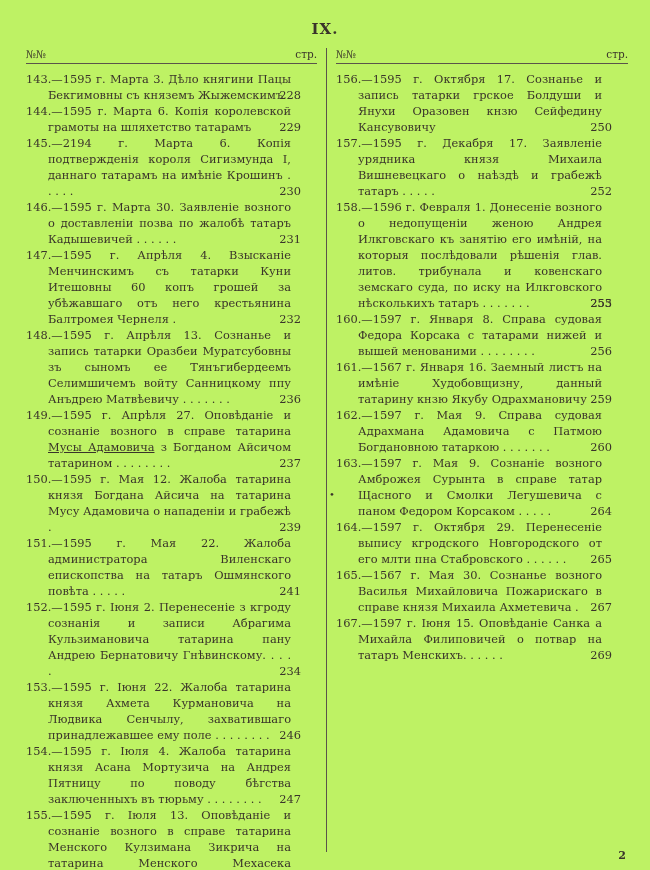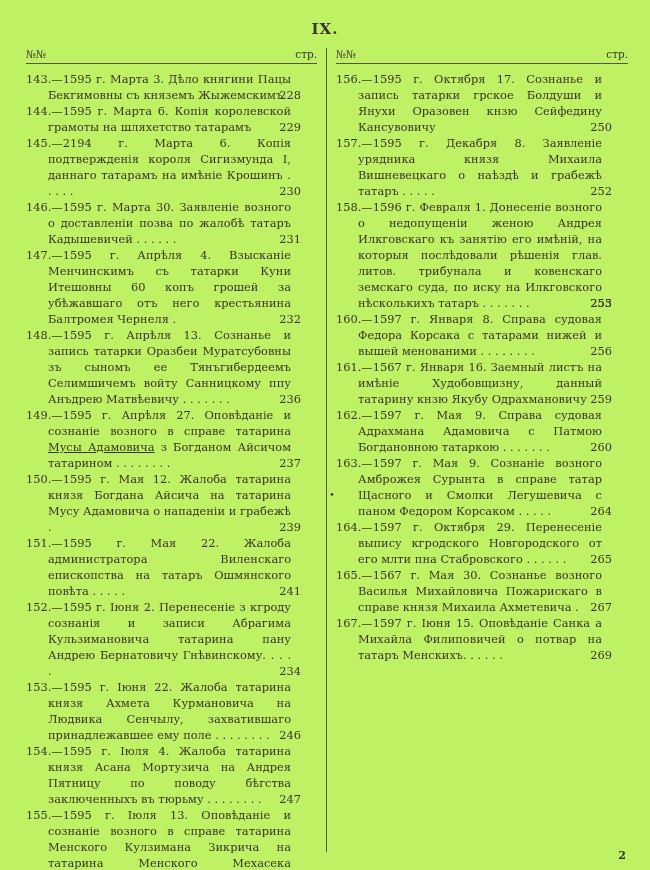--- a/index.html
+++ b/index.html
@@ -77,21 +77,21 @@
         </div>
     </div>
 
     <div class="col col-right">
       <div class="col-head">
         <span>№№</span>
         <span>стр.</span>
       </div>
       <div class="entries">
           <div class="entry"><span class="entry-text">156.—1595 г. Октября 17. Сознанье и запись татарки грское Болдуши и Янухи Оразовен кнзю Сейфедину Кансувовичу</span><span class="entry-page">250</span></div>
-          <div class="entry"><span class="entry-text">157.—1595 г. Декабря 8. Заявленіе урядника князя Михаила Вишневецкаго о наѣздѣ и грабежѣ татаръ . . . . .</span><span class="entry-page">252</span></div>
+          <div class="entry"><span class="entry-text">157.—1595 г. Декабря 17. Заявленіе урядника князя Михаила Вишневецкаго о наѣздѣ и грабежѣ татаръ . . . . .</span><span class="entry-page">252</span></div>
           <div class="entry"><span class="entry-text">158.—1596 г. Февраля 1. Донесеніе возного о недопущеніи женою Андрея Илкговскаго къ занятію его имѣній, на которыя послѣдовали рѣшенія глав. литов. трибунала и ковенскаго земскаго суда, по иску на Илкговского нѣсколькихъ татаръ . . . . . . .</span><span class="entry-page">253</span></div>
           <div class="entry"><span class="entry-page">255</span></div>
           <div class="entry"><span class="entry-text">160.—1597 г. Января 8. Справа судовая Федора Корсака с татарами нижей и вышей менованими . . . . . . . .</span><span class="entry-page">256</span></div>
           <div class="entry"><span class="entry-text">161.—1567 г. Января 16. Заемный листъ на имѣніе Худобовщизну, данный татарину кнзю Якубу Одрахмановичу . .</span><span class="entry-page">259</span></div>
           <div class="entry"><span class="entry-text">162.—1597 г. Мая 9. Справа судовая Адрахмана Адамовича с Патмою Богдановною татаркою . . . . . . .</span><span class="entry-page">260</span></div>
           <div class="entry"><span class="entry-text">163.—1597 г. Мая 9. Сознаніе возного Амброжея Сурынта в справе татар Щасного и Смолки Легушевича с паном Федором Корсаком . . . . .</span><span class="entry-marker">•</span><span class="entry-page">264</span></div>
           <div class="entry"><span class="entry-text">164.—1597 г. Октября 29. Перенесеніе выпису кгродского Новгородского от его млти пна Стабровского . . . . . .</span><span class="entry-page">265</span></div>
           <div class="entry"><span class="entry-text">165.—1567 г. Мая 30. Сознанье возного Василья Михайловича Пожарискаго в справе князя Михаила Ахметевича .</span><span class="entry-page">267</span></div>
           <div class="entry"><span class="entry-text">167.—1597 г. Іюня 15. Оповѣданіе Санка а Михайла Филиповичей о потвар на татаръ Менскихъ. . . . . .</span><span class="entry-page">269</span></div>
         </div>

